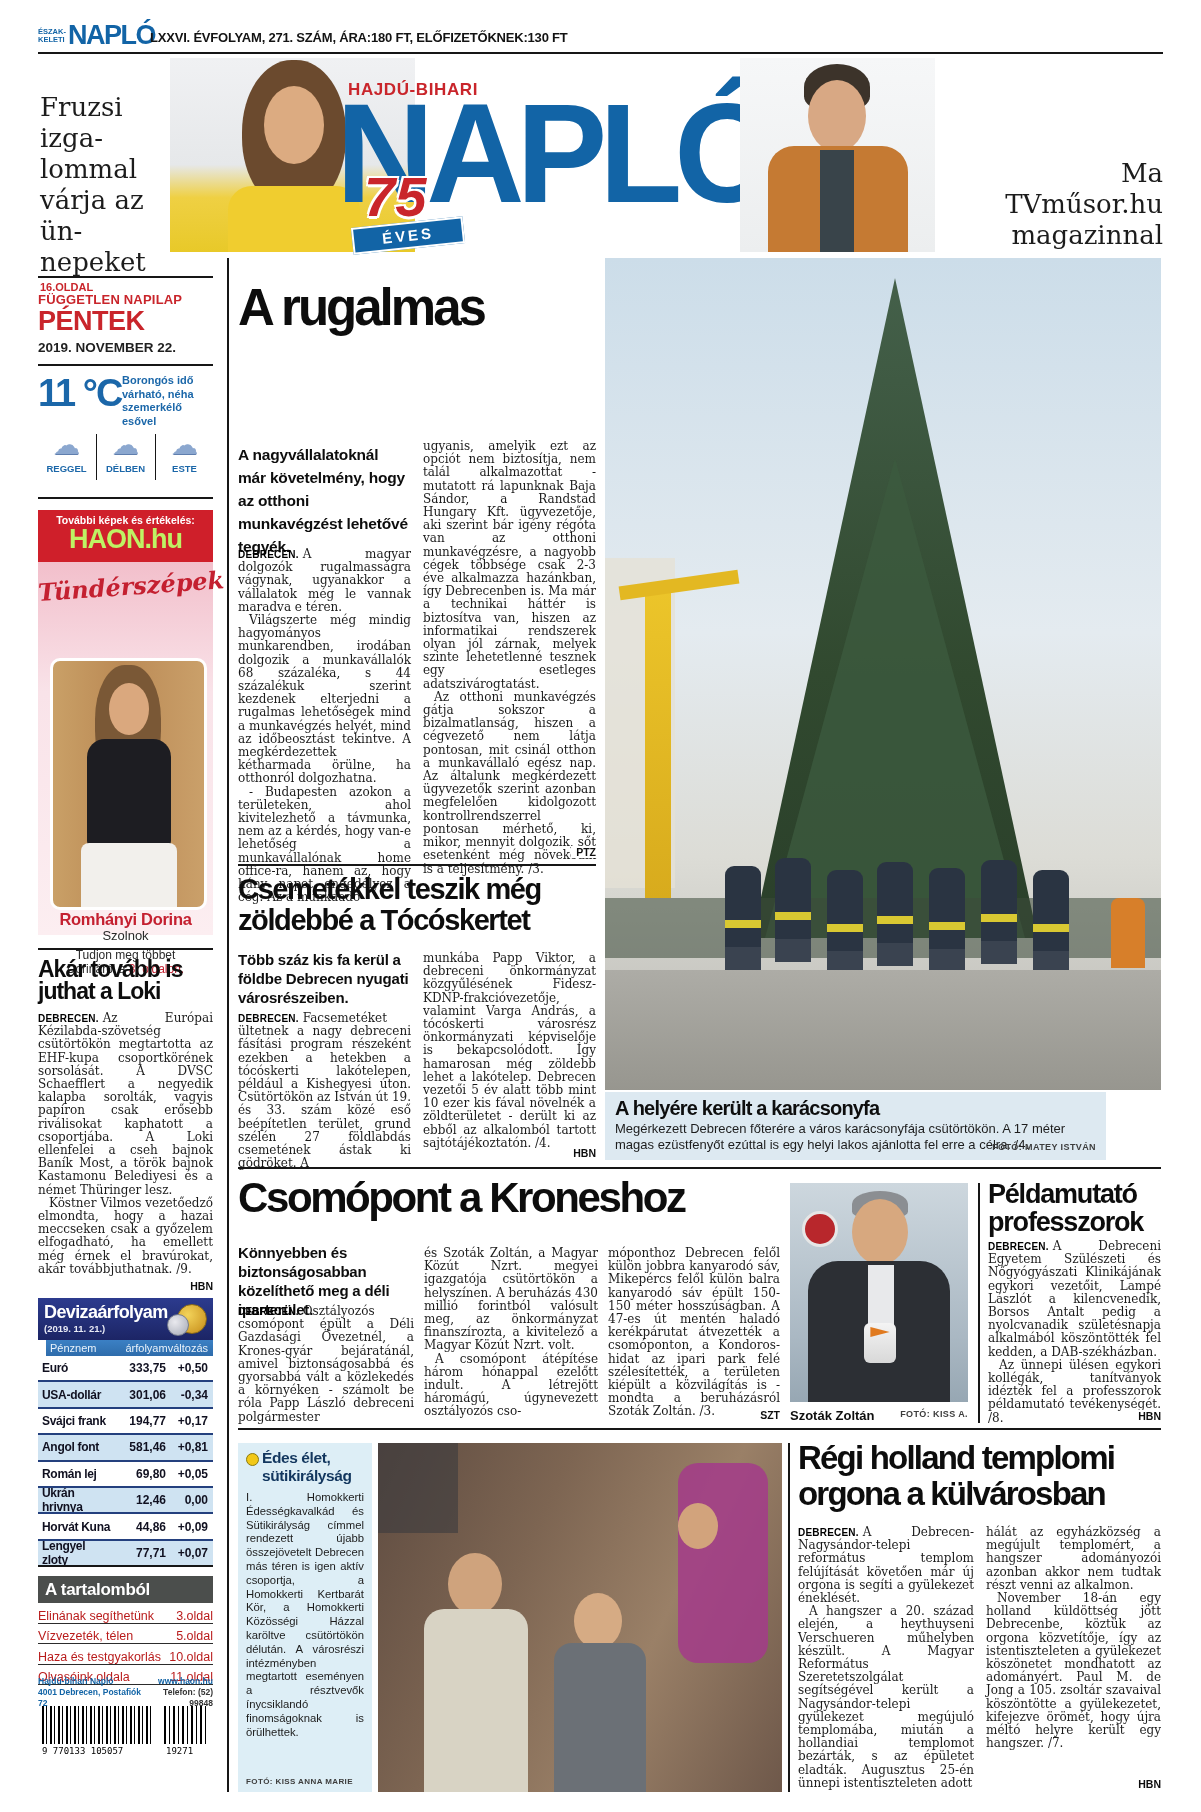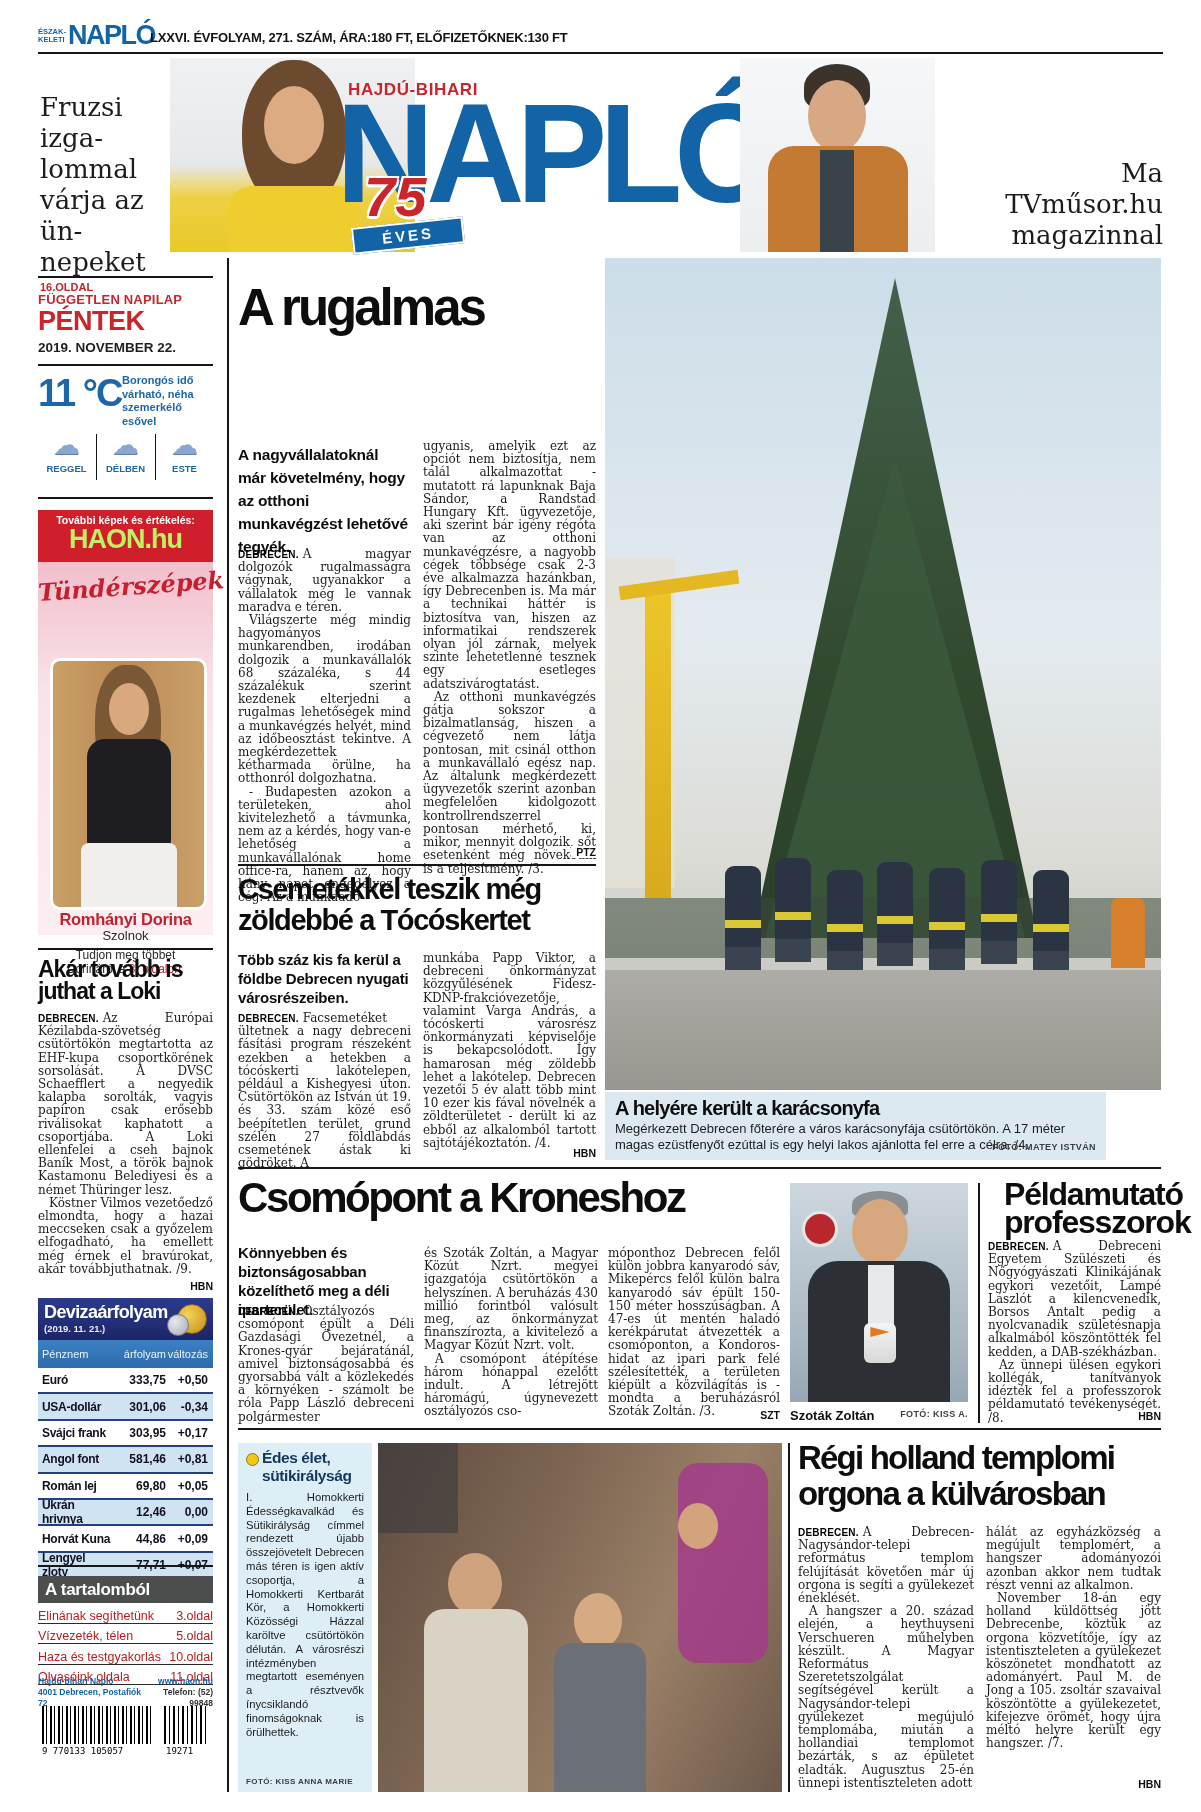--- a/index.html
+++ b/index.html
@@ -154,38 +154,38 @@
     <span class="sig">HBN</span>
   </div>
 
   <div class="abs" style="left:38px;top:1298px;width:175px;">
     <div style="position:relative;height:42px;background:linear-gradient(180deg,#2c3b8e,#1c2565);">
       <div style="position:absolute;left:6px;top:4px;font:700 18px 'Liberation Sans',sans-serif;color:#fff;letter-spacing:-.6px;">Devizaárfolyam</div>
       <div style="position:absolute;left:6px;top:25px;font:bold 9.5px 'Liberation Sans',sans-serif;color:#e8eaf5;">(2019. 11. 21.)</div>
       <div style="position:absolute;right:6px;top:6px;width:28px;height:28px;border-radius:50%;background:radial-gradient(circle at 35% 35%,#f3d35a,#d3a12c 70%,#a57a1d);border:1px solid #8a6a18;"></div>
       <div style="position:absolute;right:24px;top:16px;width:20px;height:20px;border-radius:50%;background:radial-gradient(circle at 35% 35%,#e9e9ee,#b9bcc6 70%,#8d93a2);border:1px solid #767d8e;"></div>
     </div>
-    <div style="display:flex;height:28px;background:linear-gradient(180deg,#3b80c4,#2e6cab);align-items:center;font:11px 'Liberation Sans',sans-serif;color:#e8f2fb;">
+    <div style="display:flex;height:16px;background:linear-gradient(180deg,#3b80c4,#2e6cab);align-items:center;font:11px 'Liberation Sans',sans-serif;color:#e8f2fb;margin-left:8px;">
       <span style="width:72px;padding-left:4px;">Pénznem</span>
       <span style="width:52px;text-align:right;">árfolyam</span>
       <span style="flex:1;text-align:right;padding-right:5px;">változás</span>
     </div>
     <div class="curr-row" style="border-top:none;">
       <span class="curr-name">Euró</span>
         <span class="curr-rate">333,75</span>
         <span class="curr-chg">+0,50</span>
     </div>
     <div class="curr-row alt">
       <span class="curr-name">USA-dollár</span>
         <span class="curr-rate">301,06</span>
         <span class="curr-chg">-0,34</span>
     </div>
     <div class="curr-row">
       <span class="curr-name">Svájci frank</span>
-        <span class="curr-rate">303,95</span>
+        <span class="curr-rate">194,77</span>
         <span class="curr-chg">+0,17</span>
     </div>
     <div class="curr-row alt">
       <span class="curr-name">Angol font</span>
         <span class="curr-rate">581,46</span>
         <span class="curr-chg">+0,81</span>
     </div>
     <div class="curr-row">
       <span class="curr-name">Román lej</span>
         <span class="curr-rate">69,80</span>
@@ -327,21 +327,21 @@
     <div class="abs" style="left:74px;top:140px;width:32px;height:40px;background:linear-gradient(180deg,#f4f4f4,#d8d8d8);border-radius:6px;"></div>
     <div class="abs" style="left:74px;top:144px;width:32px;height:10px;background:#e07a1f;clip-path:polygon(20% 0,80% 50%,20% 100%);"></div>
   </div>
   <div class="abs" style="left:790px;top:1406px;width:178px;">
     <span style="font:700 13px 'Liberation Sans',sans-serif;color:#0f0f0f;">Szoták Zoltán</span>
     <span class="credit" style="float:right;margin-top:3px;">FOTÓ: KISS A.</span>
   </div>
 
   <div class="vrule" style="left:978px;top:1183px;width:2px;height:240px;"></div>
 
-  <div class="abs h" style="left:988px;top:1180px;font-size:32px;letter-spacing:-1.2px;line-height:28px;margin-left:16px;">
+  <div class="abs h" style="left:988px;top:1180px;font-size:27px;letter-spacing:-1.2px;line-height:28px;">
     <div>Példamutató</div>
     <div>professzorok</div>
   </div>
   <div class="colrel body" style="left:988px;top:1240px;width:173px;height:180px;">
     <p><b class="kick">DEBRECEN.</b><span>A Debreceni Egyetem Szülészeti és Nőgyógyászati Klinikájának egykori vezetőit, Lampé Lászlót a kilencvenedik, Borsos Antalt pedig a nyolcvanadik születésnapja alkalmából köszöntötték fel kedden, a DAB-székházban.</span></p>
     <p class="ind"><span>Az ünnepi ülésen egykori kollégák, tanítványok idézték fel a professzorok példamutató tevékenységét. /8.</span></p>
     <span class="sig">HBN</span>
   </div>
 
   <div class="rule" style="left:238px;top:1428px;width:923px;height:2px;"></div>

